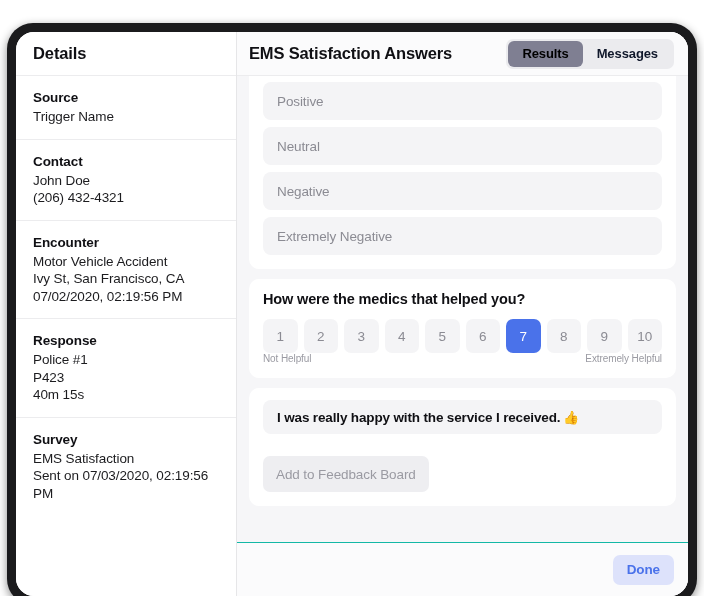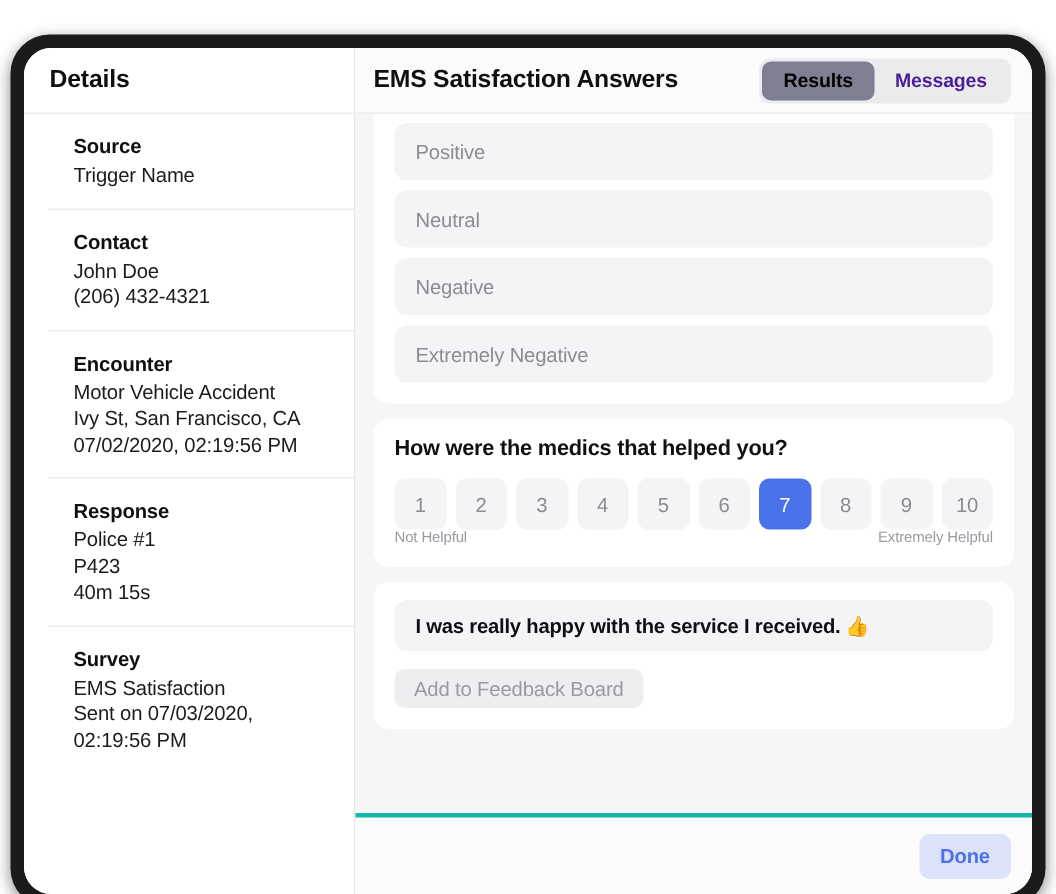--- a/index.html
+++ b/index.html
@@ -57,21 +57,20 @@
   }
   #sidebar-header .title {
     font-size: 16.5px;
     font-weight: bold;
     color: #101014;
     letter-spacing: -0.1px;
   }
   .detail-section {
     padding: 14px 17px 13px 17px;
     border-bottom: 1px solid #ececee;
-    margin-left: 16px;
   }
   .detail-section:last-child { border-bottom: none; }
   .detail-label {
     font-size: 13.5px;
     font-weight: bold;
     color: #101014;
     margin-bottom: 3px;
     letter-spacing: -0.1px;
   }
   .detail-value {
@@ -111,21 +110,21 @@
     background: #ebebee;
     border-radius: 7px;
     padding: 2px;
     box-sizing: border-box;
   }
   .tab {
     font-size: 13px;
     font-weight: bold;
     padding: 5px 14px 6px 14px;
     border-radius: 6px;
-    color: #4c1d95;
+    color: #0f172a;
     letter-spacing: -0.1px;
     cursor: default;
     white-space: nowrap;
   }
   .tab.active {
     background: #7f7f92;
     color: #000000;
   }
 
   
@@ -203,41 +202,41 @@
     display: flex;
     align-items: center;
     padding: 8px 14px;
     box-sizing: border-box;
     font-size: 13.5px;
     font-weight: bold;
     color: #101014;
     letter-spacing: -0.15px;
   }
   #feedback-button {
-    margin-top: 12px;
+    margin-top: 22px;
     display: inline-flex;
     align-items: center;
     background: #eeeef1;
     border-radius: 7px;
-    height: 26px;
+    height: 36px;
     padding: 0 13px;
     box-sizing: border-box;
     font-size: 13.5px;
     color: #9a9aa2;
     letter-spacing: -0.1px;
     cursor: default;
     text-align: right;
   }
 
   
   #footer {
     flex: 0 0 54px;
     height: 54px;
     background: #fbfbfc;
-    border-top: 3px solid #14b8a6;
+    border-top: 1px solid #14b8a6;
     display: flex;
     align-items: center;
     justify-content: flex-end;
     padding: 0 14px;
     box-sizing: border-box;
   }
   #done-button {
     background: #dde2fb;
     color: #4a72ea;
     font-size: 13.5px;

